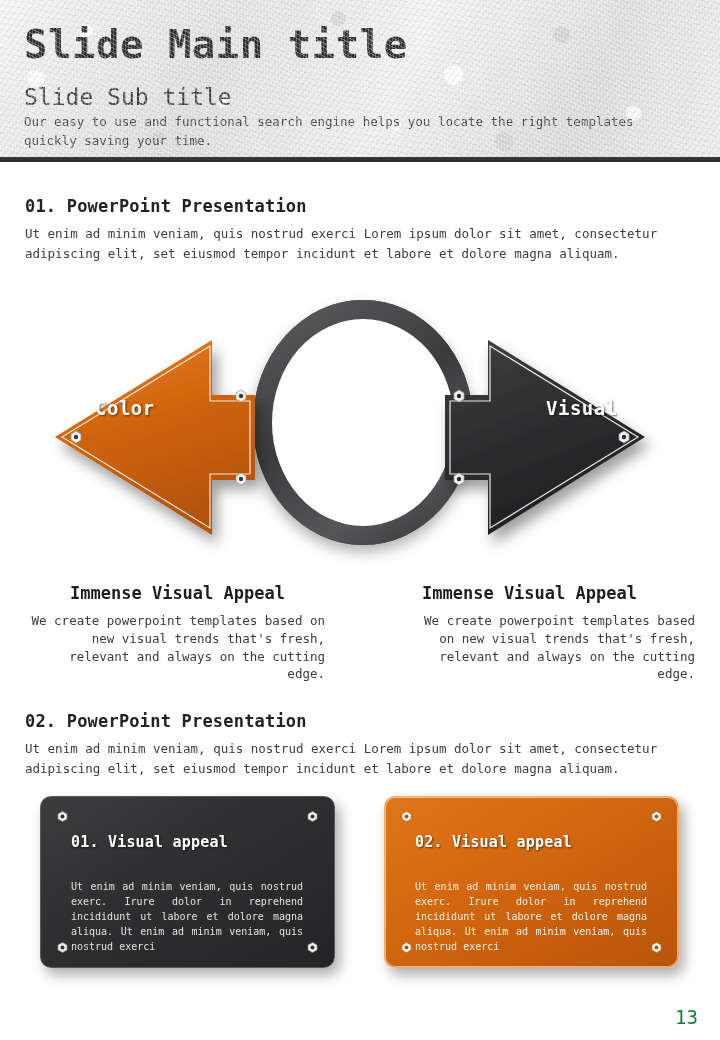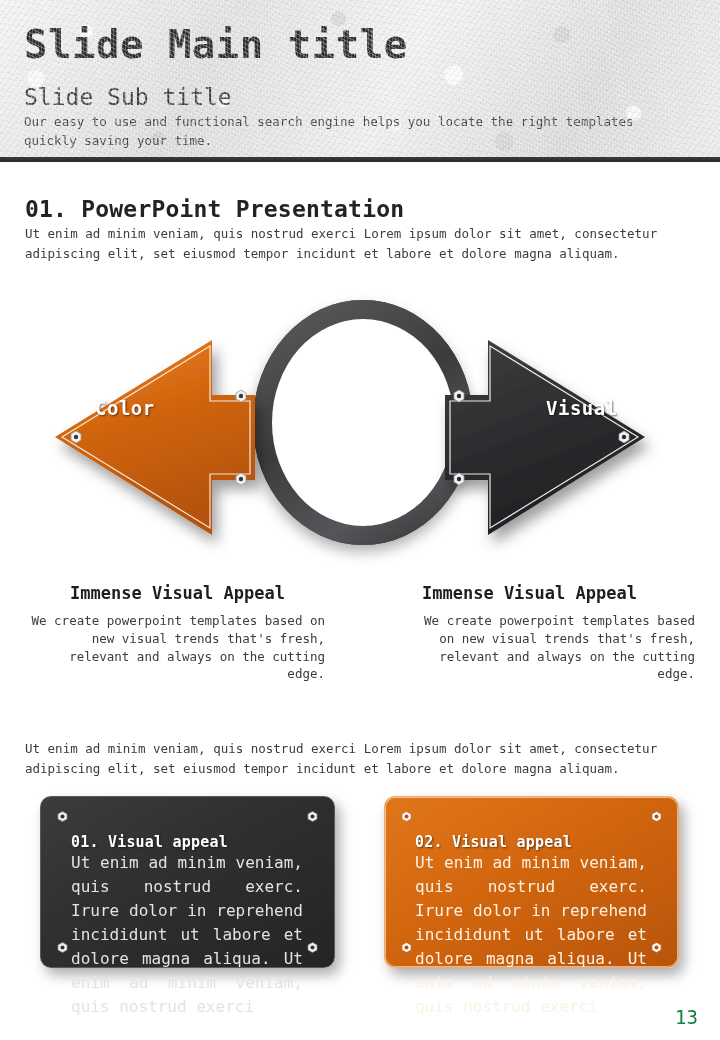--- a/index.html
+++ b/index.html
@@ -53,21 +53,21 @@
     position:absolute;left:24px;top:84px;
     font-size:23px;color:#3a3a3a;letter-spacing:0px;
   }
   .header-desc{
     position:absolute;left:24px;top:112px;width:640px;
     font-size:12.5px;color:#3c3c3c;line-height:1.55;
   }
 
   
   .sec-title{
-    position:absolute;left:25px;font-size:23px;font-weight:bold;color:#232323;
+    position:absolute;left:25px;font-size:17px;font-weight:bold;color:#232323;
     letter-spacing:.2px;
   }
   .sec-desc{
     position:absolute;left:25px;width:655px;font-size:12.5px;color:#3c3c3c;line-height:1.6;
   }
   #sec1-title{top:196px;} #sec1-desc{top:224px;}
   #sec2-title{top:711px;} #sec2-desc{top:739px;}
 
   
   .diagram{position:absolute;left:0;top:285px;width:602px;height:290px;}
@@ -130,21 +130,21 @@
     border:1px solid #5a5a5c;
   }
   #card-2{
     left:384px;top:796px;
     background:linear-gradient(150deg,#e0761a 0%,#d2660f 45%,#b8540a 100%);
     border:1px solid #f0a968;
     box-shadow:5px 7px 13px rgba(0,0,0,.32), inset 0 0 0 1px rgba(255,255,255,.55);
   }
   .card-title{font-size:15px;font-weight:bold;color:#fff;letter-spacing:.2px;
     text-shadow:1px 1px 2px rgba(0,0,0,.5);margin-top:12px;}
-  .card-body{font-size:16px;color:#e3e3e3;line-height:1.5;margin-top:0;
+  .card-body{font-size:10px;color:#e3e3e3;line-height:1.5;margin-top:28px;
     text-align:justify;width:232px;}
   #card-2 .card-body{color:#fdf1e4;}
 
   .rivet{
     position:absolute;width:11px;height:11px;
   }
   .rivet svg{display:block;}
 
   
   .page-num{
@@ -239,20 +239,21 @@
 
   <div class="cap" id="cap-left">
     <div class="cap-title">Immense Visual Appeal</div>
     <div class="cap-body">We create powerpoint templates based on new visual trends that's fresh, relevant and always on the cutting edge.</div>
   </div>
   <div class="cap" id="cap-right">
     <div class="cap-title">Immense Visual Appeal</div>
     <div class="cap-body">We create powerpoint templates based on new visual trends that's fresh, relevant and always on the cutting edge.</div>
   </div>
 
+  <div class="sec-title" id="sec2-title">02. PowerPoint Presentation</div>
   <div class="sec-desc" id="sec2-desc">Ut enim ad minim veniam, quis nostrud exerci  Lorem ipsum dolor sit amet, consectetur adipiscing elit, set eiusmod tempor incidunt et labore et dolore magna aliquam.</div>
 
   <div class="card" id="card-1">
     <div class="rivet" style="left:16px;top:14px;">
       <svg width="11" height="11" viewBox="0 0 11 11">
           <polygon points="5.5,0.5 10,3 10,8 5.5,10.5 1,8 1,3" fill="#f0f0f0" stroke="#8d8d8d" stroke-width="0.7"></polygon>
           <circle cx="5.5" cy="5.5" r="2" fill="#323234"></circle>
         </svg>
     </div>
     <div class="rivet" style="right:16px;top:14px;">

